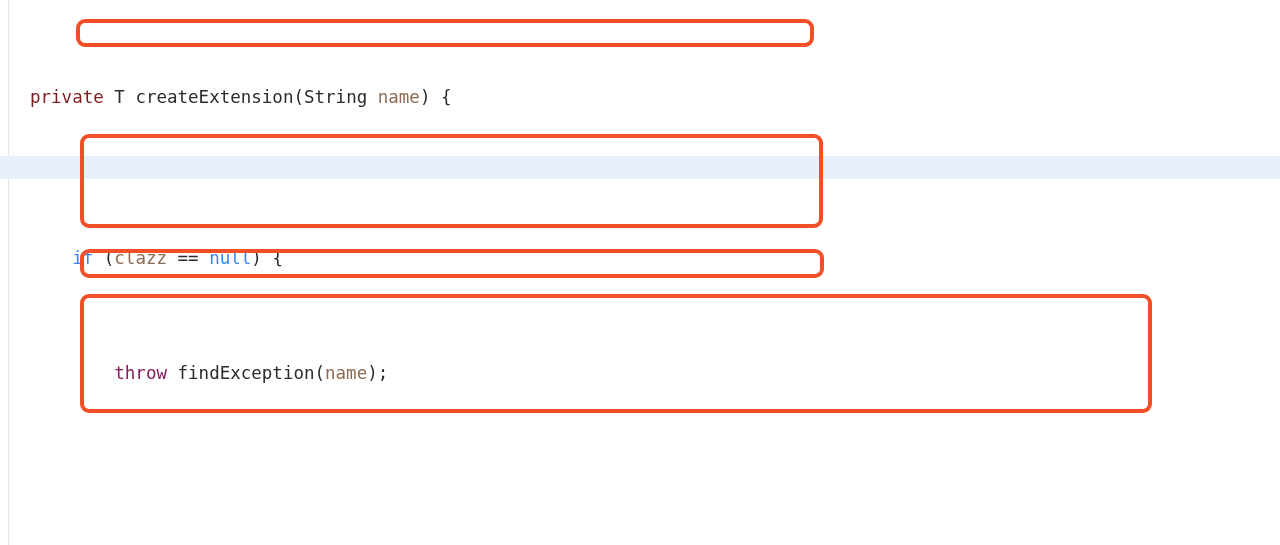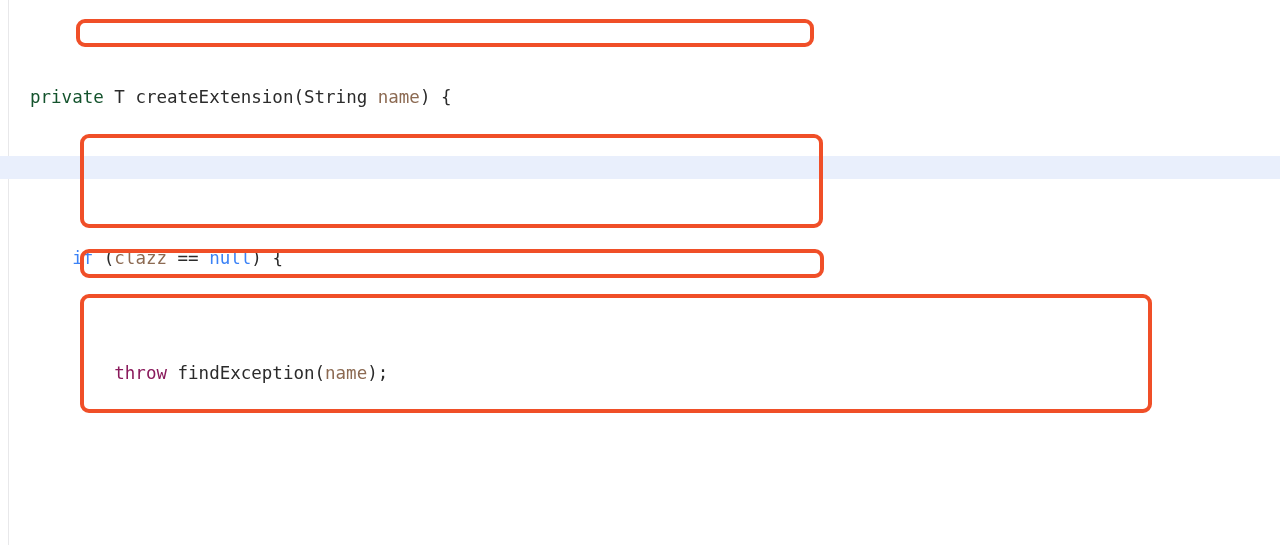--- a/index.html
+++ b/index.html
@@ -76,21 +76,21 @@
 
 <div id="screen" style="background: rgb(255, 255, 255);">
 
   <div id="gutter-divider"></div>
 
   <div id="current-line-highlight" style="background: rgb(233, 239, 252); top: 156px; height: 23px;"></div>
 
   <div id="code" style="color: rgb(43, 43, 43);">
 
     
-    <span class="ln" style="margin-top:-6px;"><span class="kw" style="color: #14532d; margin-top: 32px;">private</span> <span class="typ">T</span> <span class="mth">createExtension</span>(<span class="typ">String</span> <span class="param" style="color: rgb(140, 106, 82);">name</span>) {</span>
+    <span class="ln" style="margin-top:-6px;"><span class="kw" style="color: #7f1d1d; margin-top: 32px;">private</span> <span class="typ">T</span> <span class="mth">createExtension</span>(<span class="typ">String</span> <span class="param" style="color: rgb(140, 106, 82);">name</span>) {</span>
 
     
 
     
     <span class="ln">    <span class="kw" style="color: #3b82f6;">if</span> (<span class="param" style="color: rgb(140, 106, 82);">clazz</span> == <span class="kw" style="color: #3b82f6;">null</span>) {</span>
 
     
     <span class="ln">        <span class="kw" style="color: rgb(138, 26, 92);">throw</span> <span class="mth">findException</span>(<span class="param" style="color: rgb(140, 106, 82);">name</span>);</span>
 
     

